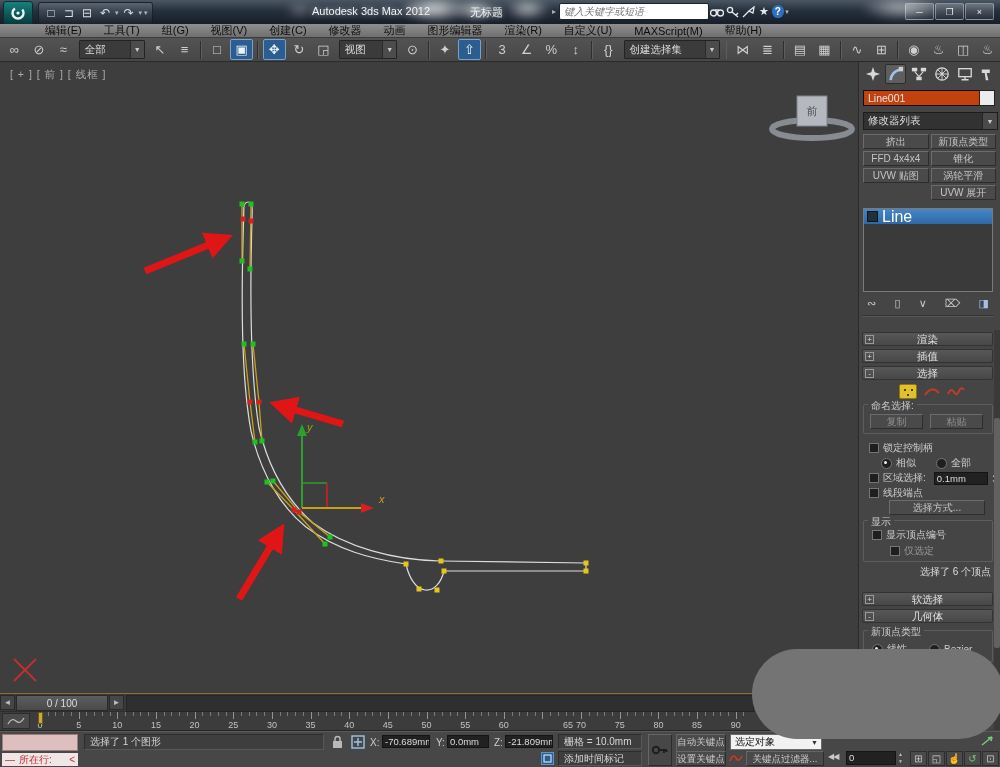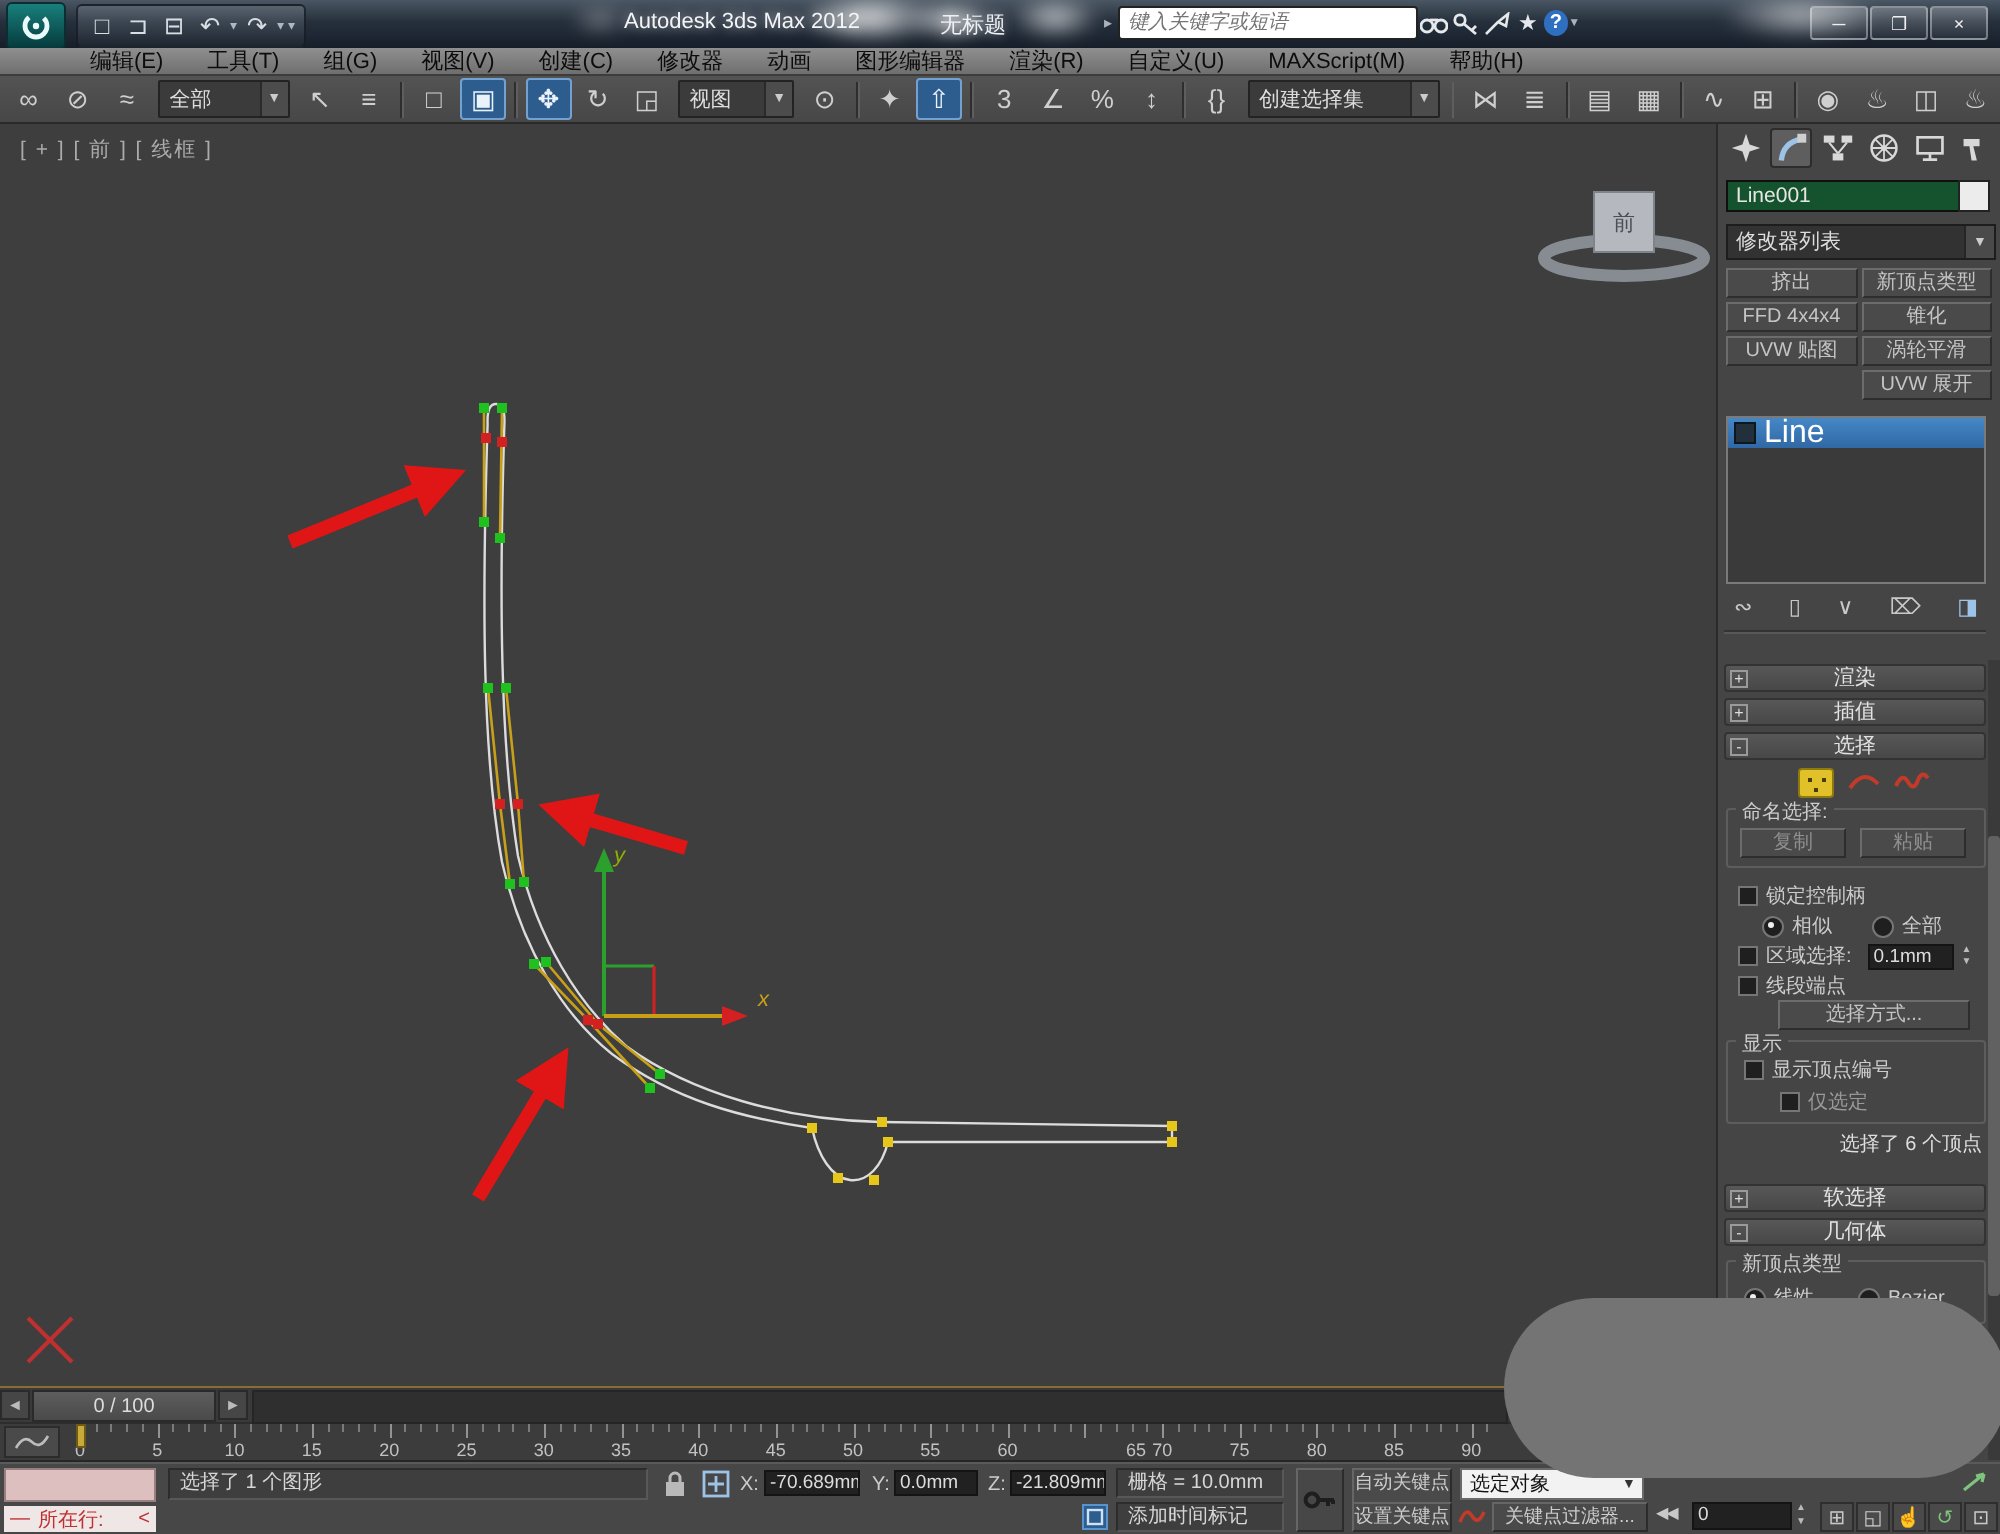--- a/index.html
+++ b/index.html
@@ -39,21 +39,21 @@
   .tbdd .lbl{font-size:10.5px;color:#ddd;padding:0 5px;flex:1;white-space:nowrap;}
   .tbdd .dar{width:13px;height:100%;background:#4c4c4c;color:#ccc;font-size:7px;display:flex;align-items:center;justify-content:center;border-left:1px solid #2a2a2a;}
   .tbsep{width:1px;height:18px;background:#2e2e2e;border-right:1px solid #5e5e5e;margin:0 3px;}
   
   #viewport{left:0;top:62px;width:858px;height:632px;background:#3e3e3e;border-bottom:1px solid #8a6d33;box-sizing:border-box;}
   #vplabel{left:10px;top:68px;color:#ababab;font-size:10.5px;letter-spacing:1px;}
   
   #cmdpanel{left:858px;top:62px;width:142px;height:669px;background:#454545;border-left:1px solid #2a2a2a;box-sizing:border-box;font-size:10.5px;color:#ccc;}
   .tab{width:21px;height:20px;display:flex;align-items:center;justify-content:center;border-radius:2px;}
   .tab.active{background:#5e5e5e;border:1px solid #2c2c2c;box-sizing:border-box;}
-  .field{background:#14532d;border:1px solid #101010;color:#e6e6e6;font-size:10.5px;padding:0 4px;line-height:14px;}
+  .field{background:#c2410c;border:1px solid #101010;color:#e6e6e6;font-size:10.5px;padding:0 4px;line-height:14px;}
   .ddark{background:#323232;border:1px solid #1d1d1d;display:flex;align-items:center;}
   .ddark .lbl{flex:1;padding:0 4px;color:#ddd;font-size:10.5px;}
   .ddark .dar{width:14px;align-self:stretch;background:#4a4a4a;border-left:1px solid #262626;color:#ccc;font-size:7px;display:flex;align-items:center;justify-content:center;}
   .pbtn{background:#4a4a4a;border:1px solid;border-color:#6c6c6c #2d2d2d #2d2d2d #6c6c6c;
     color:#c4c4c4;font-size:10px;text-align:center;line-height:13px;box-sizing:border-box;}
   .hdr{left:3px;width:131px;height:14px;background:linear-gradient(#575757,#484848);border:1px solid #333;
     border-radius:2px;text-align:center;color:#e2e2e2;font-size:10.5px;line-height:13px;box-sizing:border-box;}
   .hdr .st{position:absolute;left:2px;top:2px;width:9px;height:9px;border:1px solid #9a9a9a;font-size:8px;line-height:8px;text-align:center;color:#ddd;box-sizing:border-box;}
   .grp{border:1px solid #5d5d5d;border-radius:2px;box-sizing:border-box;}
   .grplbl{position:absolute;top:-6px;left:4px;background:#454545;padding:0 3px;font-size:10px;color:#ccc;}
@@ -439,21 +439,21 @@
   </div>
   <div class="crow" style="left:22px;top:394px;">
     <span class="rad on"></span>
     <span>相似</span>
     <span class="rad" style="margin-left:16px;"></span>
     <span>全部</span>
   </div>
   <div class="crow" style="left:10px;top:409px;">
     <span class="cb"></span>
     <span>区域选择:</span>
-    <span class="sfield" style="width:43px;height:13px;margin-left:4px;">0.1mm</span>
+    <span class="sfield" style="width:54px;height:13px;margin-left:4px;">0.1mm</span>
     <span style="display:inline-flex;flex-direction:column;font-size:5px;color:#bbb;line-height:6px;">
         <span>▲</span>
         <span>▼</span>
       </span>
   </div>
   <div class="crow" style="left:10px;top:424px;">
     <span class="cb"></span>
     <span>线段端点</span>
   </div>
   <div class="pbtn abs" style="left:30px;top:438px;width:96px;height:15px;">选择方式...</div>

